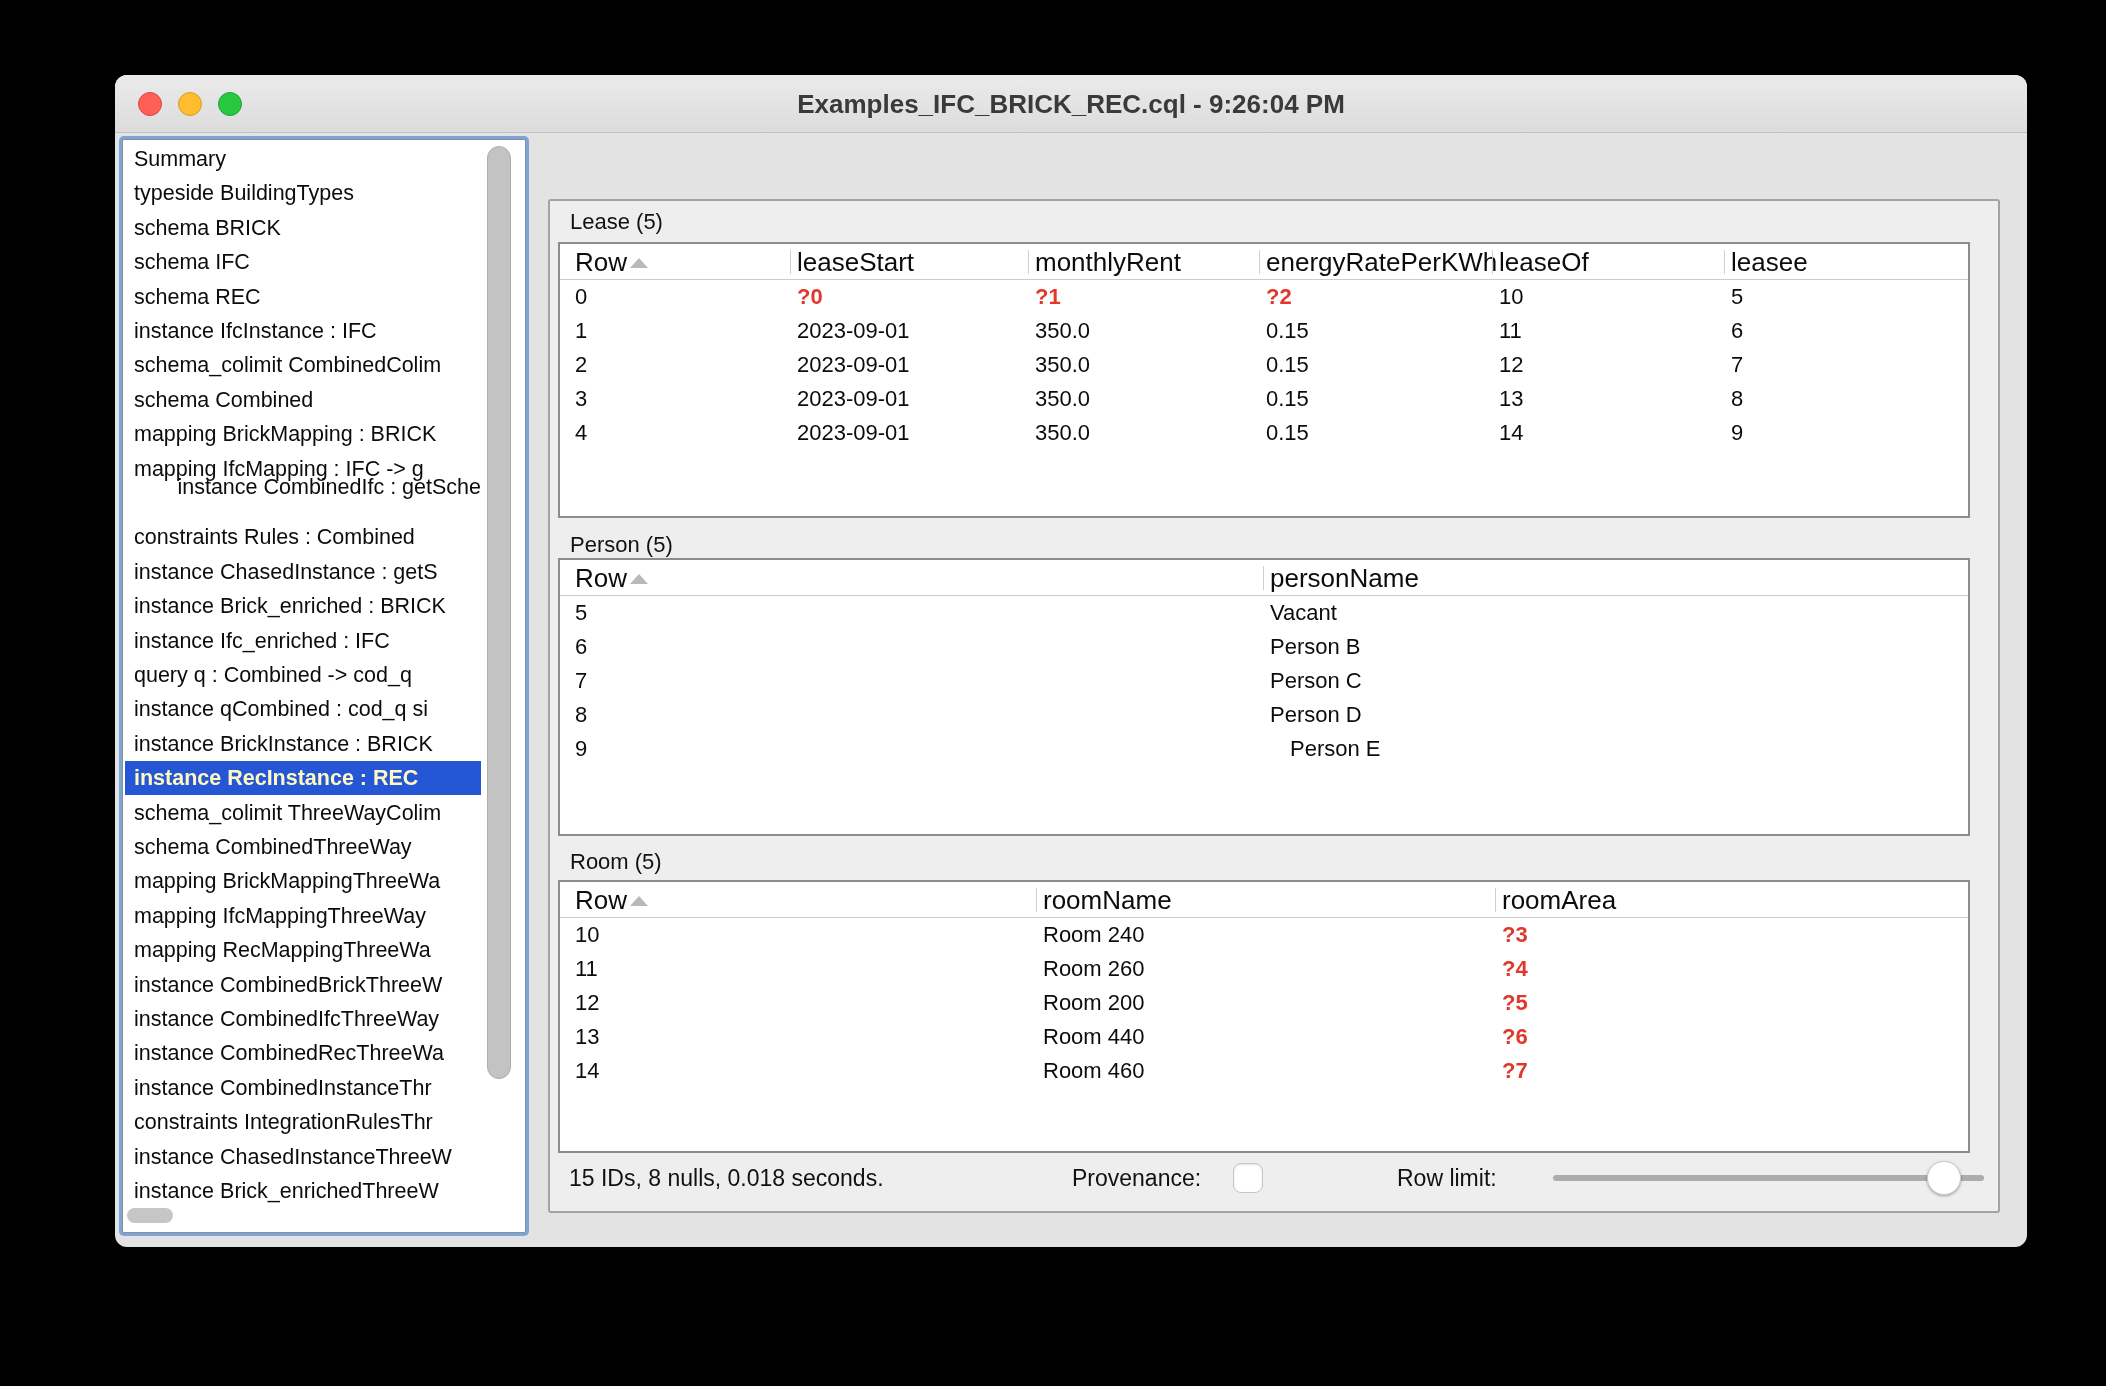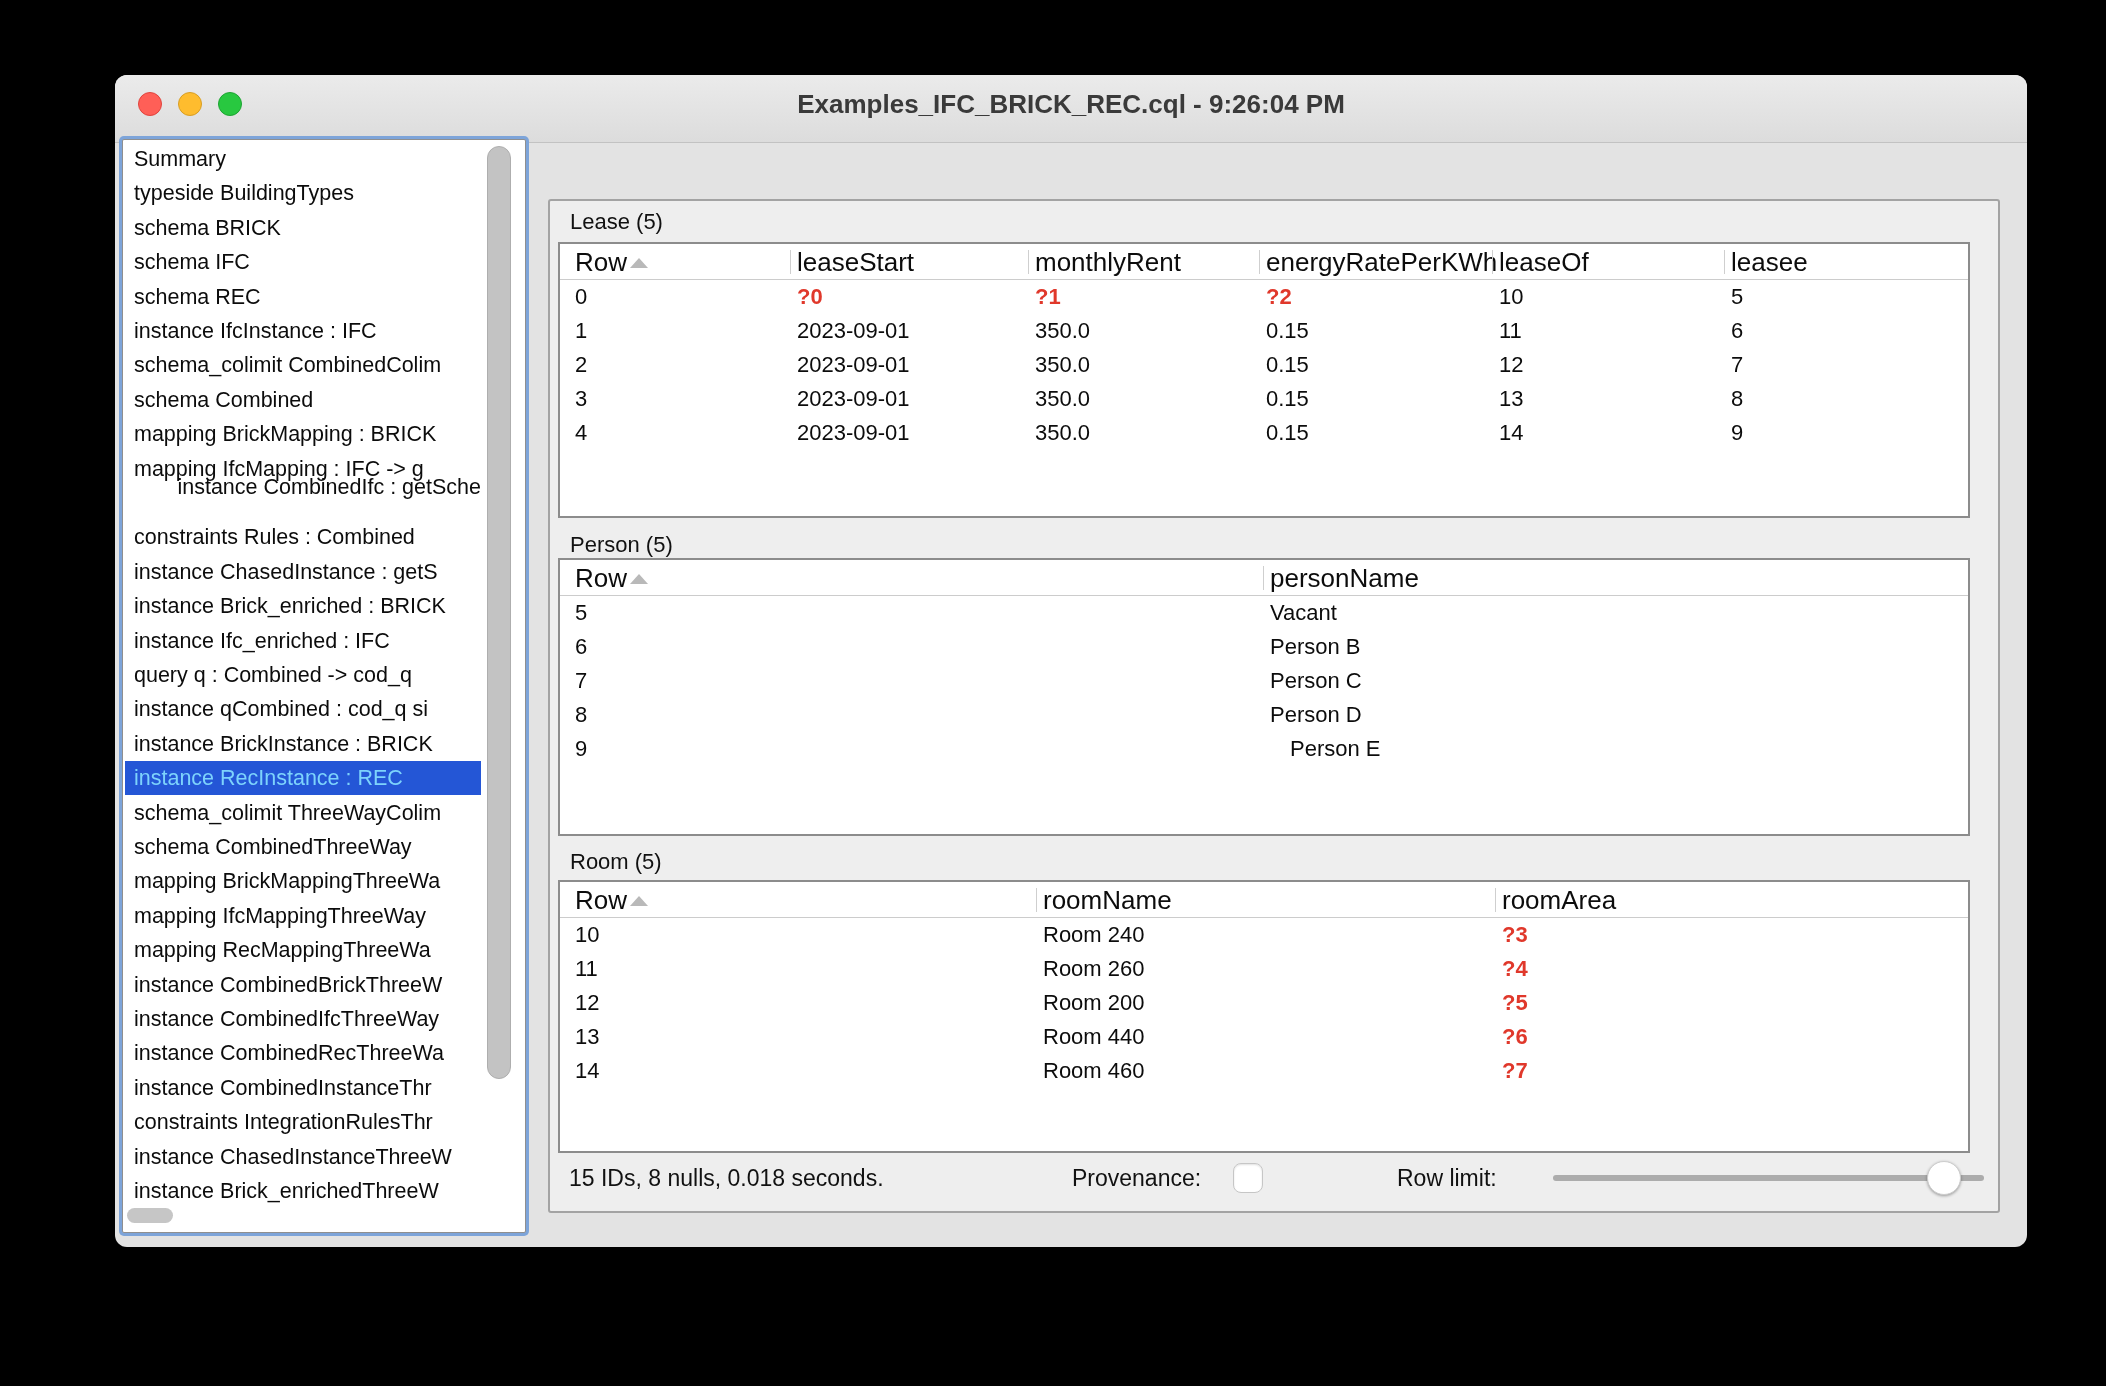--- a/index.html
+++ b/index.html
@@ -5,37 +5,37 @@
   * { margin:0; padding:0; box-sizing:border-box; }
   html,body { width:2106px; height:1386px; background:#000; overflow:hidden;
               font-family:"Liberation Sans", sans-serif; }
   #stage { position:relative; width:2106px; height:1386px; background:#000; }
 
   
   #window { position:absolute; left:115px; top:75px; width:1912px; height:1172px;
             background:#e3e3e3; border-radius:12px; overflow:hidden;
             box-shadow:0 30px 80px rgba(0,0,0,.65), 0 0 0 1px rgba(0,0,0,.4); }
 
-  #titlebar { position:absolute; left:0; top:0; width:100%; height:68px;
+  #titlebar { position:absolute; left:0; top:0; width:100%; height:58px;
               background:linear-gradient(#ebebeb,#dcdcdc); border-bottom:1px solid #c2c2c2; }
   .light { position:absolute; top:17px; width:24px; height:24px; border-radius:50%; }
   #light-close    { left:23px;  background:#ff5f57; border:1px solid #e0443e; }
   #light-minimize { left:63px;  background:#febc2e; border:1px solid #d89e24; }
   #light-zoom     { left:103px; background:#28c840; border:1px solid #1ea433; }
   #window-title { position:absolute; left:0; top:0; width:100%; height:58px; line-height:58px;
                   text-align:center; font-size:26px; font-weight:bold; color:#3a3a3a; }
 
   
   #sidebar { position:absolute; left:7px; top:64px; width:404px; height:1094px;
              background:#fff; border:1px solid #8f8f8f; border-radius:2px;
              box-shadow:0 0 0 3px #7da4d9; overflow:hidden; }
   .side-item { position:absolute; left:2px; width:356px; height:34px; line-height:34px;
                padding-left:9px; font-size:21.5px; color:#0c0c0c;
                white-space:nowrap; overflow:hidden; }
-  .side-item.selected { background:#2456d6; color:#7dd3fc; }
+  .side-item.selected { background:#2456d6; color:#fef9c3;font-weight:bold; }
   #side-vthumb { position:absolute; left:364px; top:6px; width:24px; height:933px;
                  background:#c3c3c3; border:1px solid #aeaeae; border-radius:12px; }
   #side-hthumb { position:absolute; left:4px; top:1068px; width:46px; height:15px;
                  background:#c6c6c6; border-radius:8px; }
 
   
   #tabbar { position:absolute; left:697px; top:70px; width:914px; height:39px;
             background:#d7d7d7; border:1px solid #c0c0c0; border-radius:10px;
             display:flex; align-items:stretch; }
   .tab { position:relative; font-size:23px; color:#141414; text-align:center;

